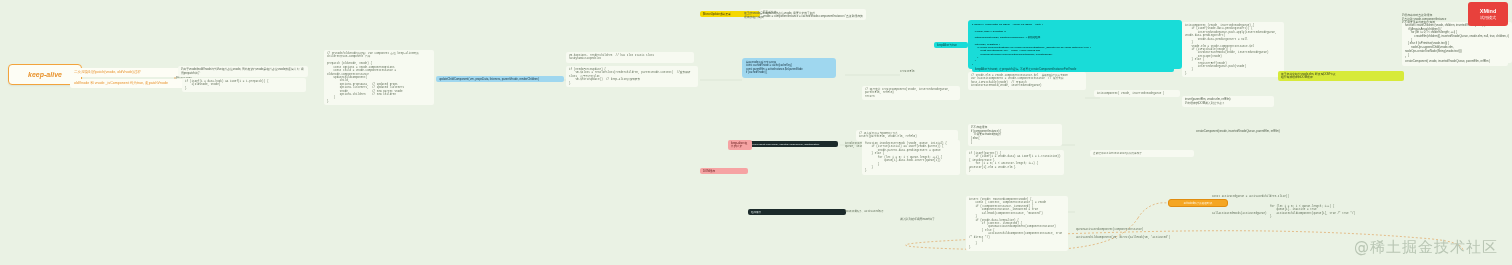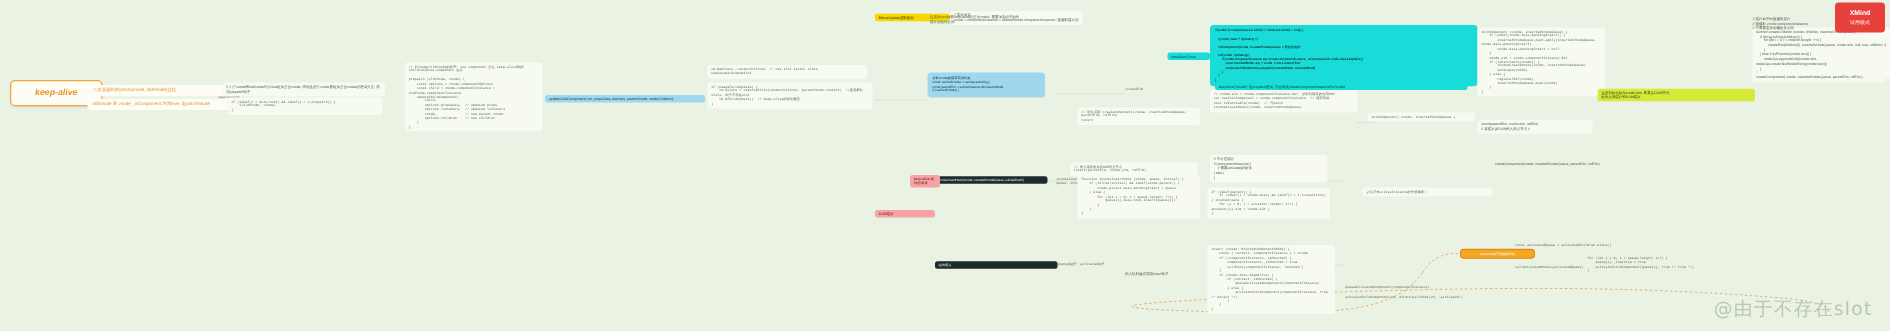--- a/index.html
+++ b/index.html
@@ -256,15 +256,15 @@
 缓存的组件实例</div>
   <div class="node note-cn" style="left:1402px;top:14px;width:102px;">// 缓存命中时直接取缓存
 // 直接取 vnode.componentInstance
 // 不需要重新创建组件实例</div>
 
   <div class="xmind-badge">
     <span>XMind</span>
     <span class="sub">试用模式</span>
   </div>
 
-  <div class="watermark">@由于不存在slot</div>
+  <div class="watermark">@稀土掘金技术社区</div>
 
 </div>
 
 </body></html>

